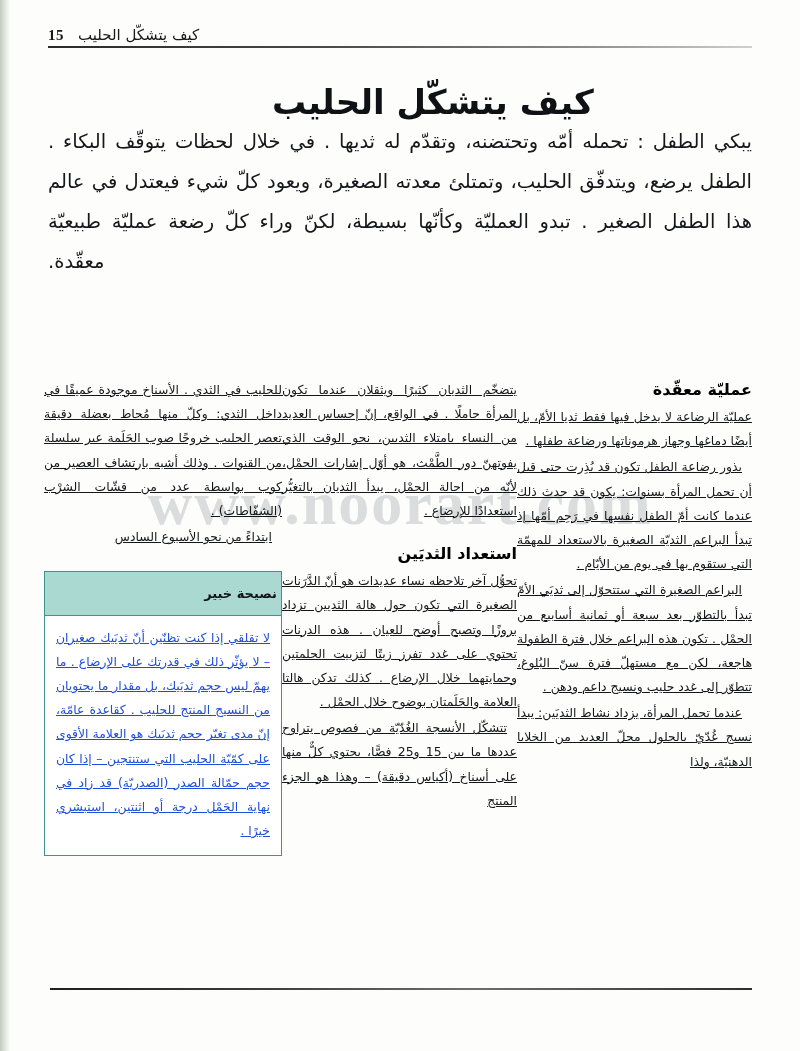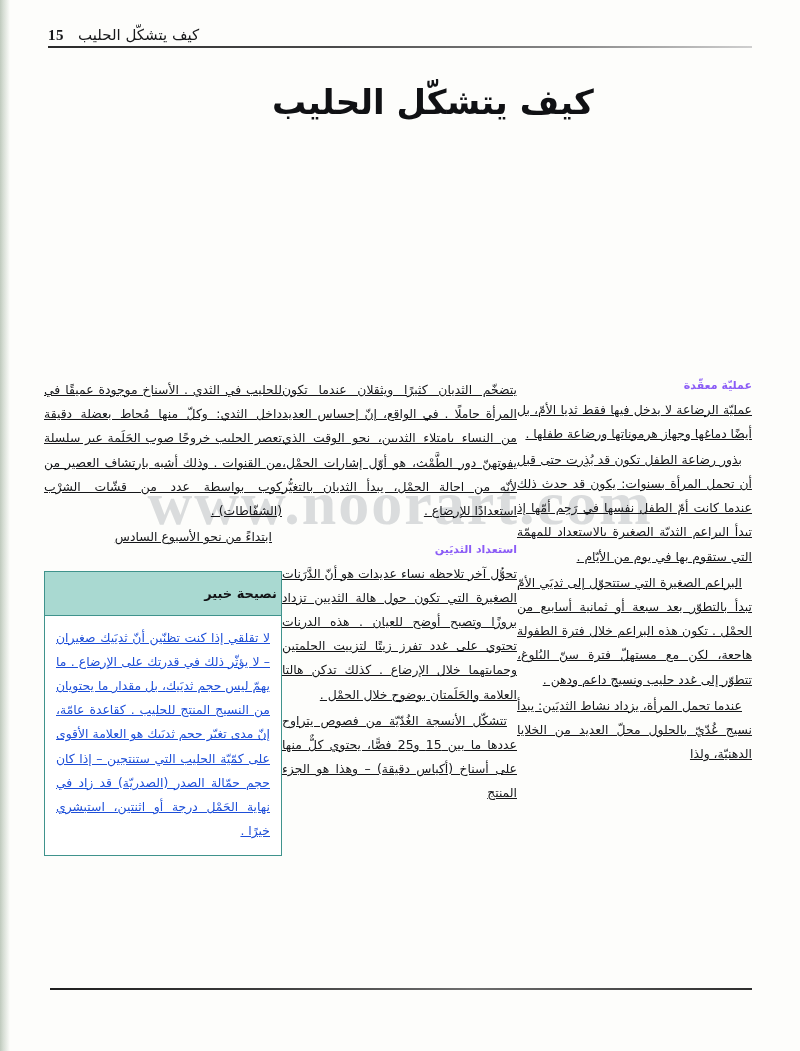--- a/index.html
+++ b/index.html
@@ -113,23 +113,23 @@
     font-size: 12.4px;
     line-height: 1.95;
     color: #151619;
     text-align: justify;
     text-align-last: right;
     direction: rtl;
   }
   .col-left { width: 240px; }
 
   .sec-head {
-    font-size: 11px;
-    font-weight: bold;
-    color: #8b5cf6;
+    font-size: 16px;
+    font-weight: bold;
+    color: #000000;
     margin: 0 0 3px 0;
     text-align: right;
     line-height: 1.5;
   }
   .sec-head.spaced { margin-top: 19px; }
 
   .col p {
     margin: 0 0 2px 0;
     text-indent: 10px;
     text-decoration: underline;
@@ -199,20 +199,21 @@
   <div class="gutter-shade"></div>
 
   <div class="running-head">
     <span class="folio">15</span>
     <span class="run-title">كيف يتشكّل الحليب</span>
   </div>
   <div class="head-rule"></div>
 
   <h1 class="chapter-title">كيف يتشكّل الحليب</h1>
 
+  <div class="lead">يبكي الطفل : تحمله أمّه وتحتضنه، وتقدّم له ثديها . في خلال لحظات يتوقّف البكاء . الطفل يرضع، ويتدفّق الحليب، وتمتلئ معدته الصغيرة، ويعود كلّ شيء فيعتدل في عالم هذا الطفل الصغير . تبدو العمليّة وكأنّها بسيطة، لكنّ وراء كلّ رضعة عمليّة طبيعيّة معقّدة.</div>
 
   <div class="watermark">www.noorart.com</div>
 
   <div class="columns">
 
     <div class="col col-right">
       <div class="sec-head">عمليّة معقّدة</div>
       <p class="no-indent">عمليّة الرضاعة لا يدخل فيها فقط ثديا الأمّ، بل أيضًا دماغها وجهاز هرموناتها ورضاعة طفلها .</p>
       <p>بذور رضاعة الطفل تكون قد بُذِرت حتى قبل أن تحمل المرأة بسنوات: يكون قد حدث ذلك عندما كانت أمّ الطفل نفسها في رَحِم أمّها إذ تبدأ البراعم الثديّة الصغيرة بالاستعداد للمهمّة التي ستقوم بها في يوم من الأيّام .</p>
       <p>البراعم الصغيرة التي ستتحوّل إلى ثديَي الأمّ تبدأ بالتطوّر بعد سبعة أو ثمانية أسابيع من الحمْل . تكون هذه البراعم خلال فترة الطفولة هاجعة، لكن مع مستهلّ فترة سنّ البُلوغ، تتطوّر إلى غدد حليب ونسيج داعم ودهن .</p>

